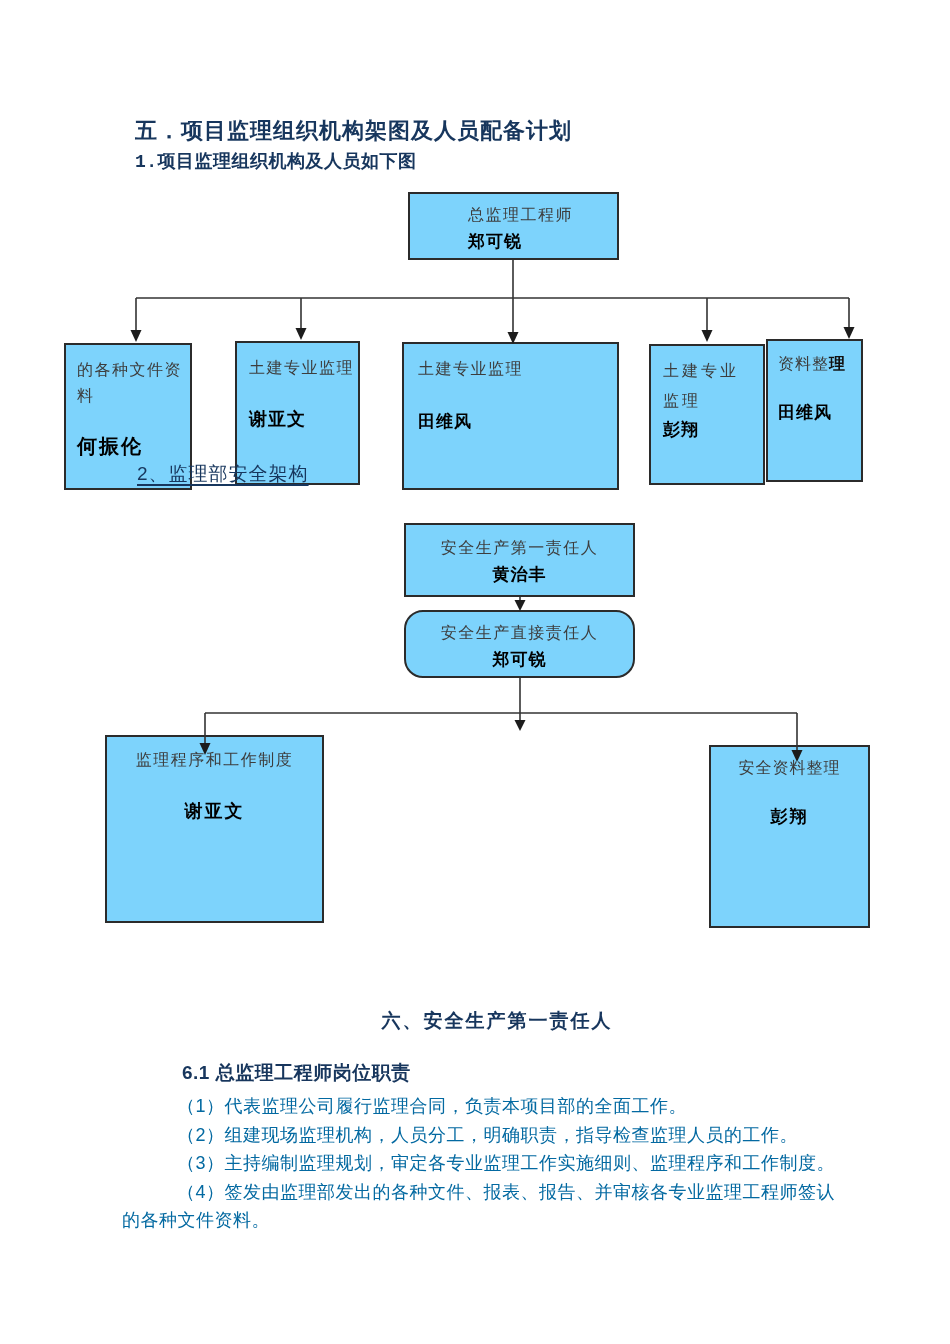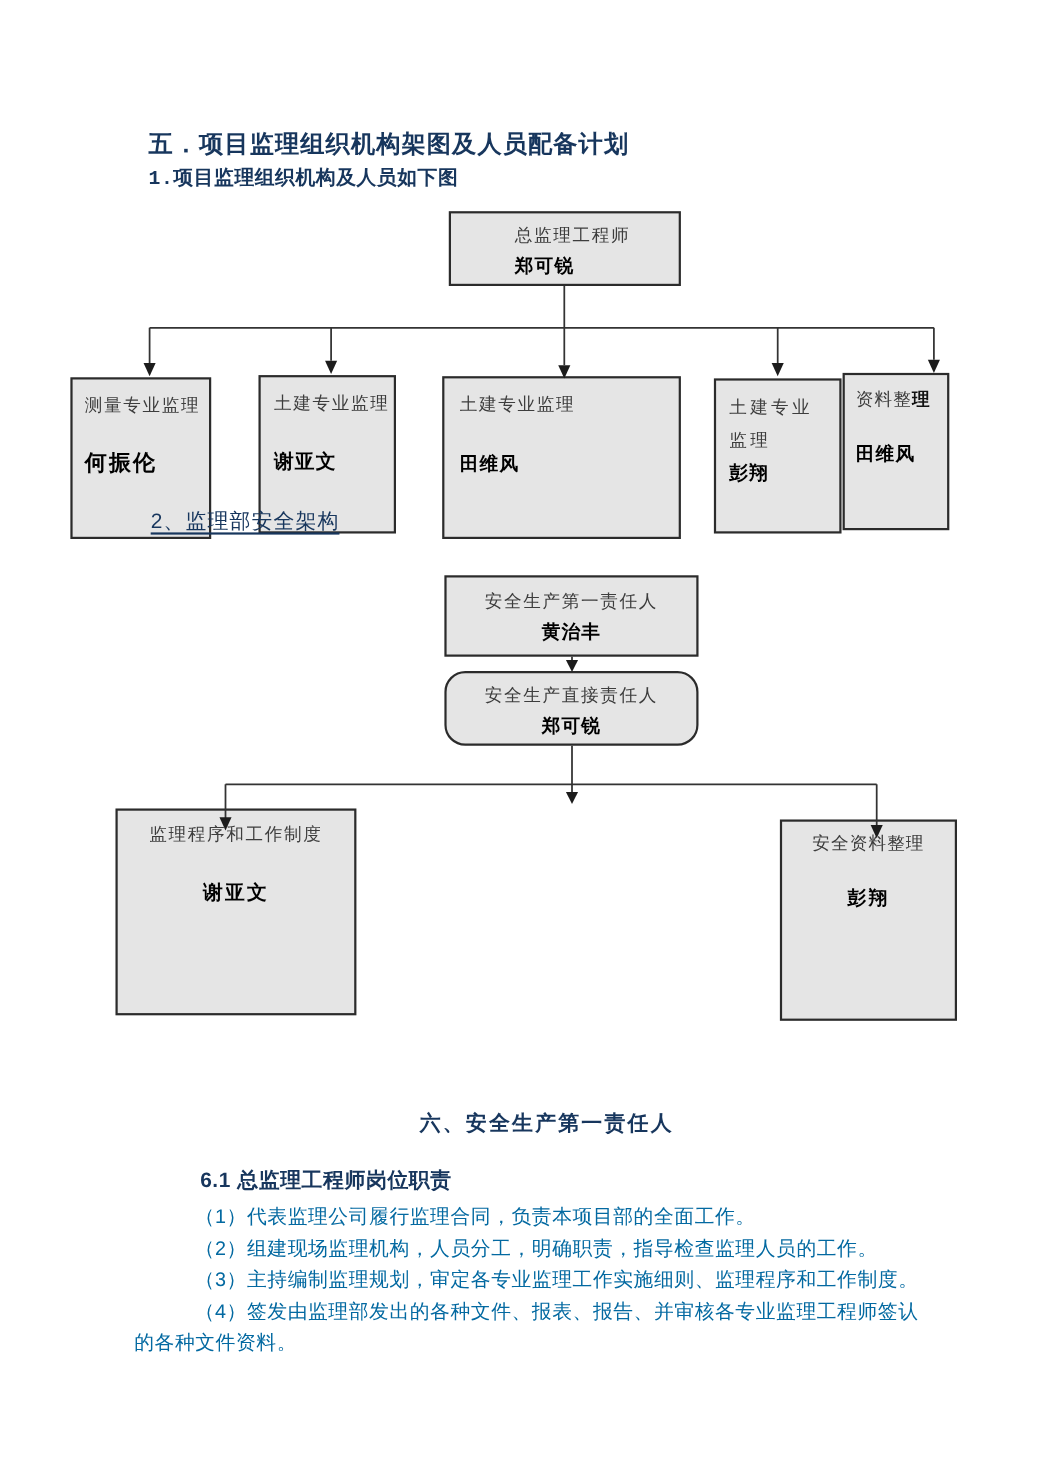--- a/index.html
+++ b/index.html
@@ -13,21 +13,21 @@
   .navy { color:#17365D; }
   .h-main  { position:absolute; left:113px; top:116px; font-size:22px; font-weight:bold; letter-spacing:1px; }
   .h-sub1  { position:absolute; left:113px; top:149px; font-size:18px; font-weight:bold; letter-spacing:0.5px;font-family:Liberation Mono, monospace; }
   .h-sub2  { position:absolute; left:115px; top:461px; font-size:19px; font-weight:normal; letter-spacing:1px;
              text-decoration:underline; text-underline-offset:4px; text-decoration-thickness:2px; z-index:4; }
   .h-sec6  { position:absolute; left:0; top:1008px; width:950px; text-align:center;
              font-size:19px; font-weight:bold; letter-spacing:2px; z-index:4; }
   .h-sec61 { position:absolute; left:160px; top:1060px; font-size:19px; font-weight:bold; letter-spacing:0.5px; z-index:4; }
 
   .obox {
-    position:absolute; border:2px solid #2b2b2b; background:#e5e5e5; z-index:2;
+    position:absolute; border:2px solid #2b2b2b; background:#7dd3fc; z-index:2;
   }
   .obox .t { display:block; font-size:16px; color:#3d3d3d; letter-spacing:1.5px; line-height:26px; }
   .obox .n { display:block; font-size:17px; color:#000000; font-weight:bold; letter-spacing:1px; }
   .tb { font-weight:bold; color:#111; }
 
   
   .b-root  { left:386px; top:192px; width:211px; height:68px; padding:8px 0 0 58px; }
   .b-root .n { margin-top:2px; }
   .b-c1 { left:42px;  top:343px; width:128px; height:147px; padding:12px 0 0 11px; }
   .b-c1 .n { margin-top:24px; font-size:20px; letter-spacing:2px; }
@@ -69,21 +69,21 @@
   <div class="h-sub2 navy">2、监理部安全架构</div>
   <div class="h-sec6 navy">六、安全生产第一责任人</div>
   <div class="h-sec61 navy">6.1 总监理工程师岗位职责</div>
 
   <div class="obox b-root">
     <span class="t">总监理工程师</span>
     <span class="n">郑可锐</span>
   </div>
 
   <div class="obox b-c1">
-    <span class="t">测量专业监理</span>
+    <span class="t">的各种文件资料</span>
     <span class="n">何振伦</span>
   </div>
 
   <div class="obox b-c2">
     <span class="t">土建专业监理</span>
     <span class="n">谢亚文</span>
   </div>
 
   <div class="obox b-c3">
     <span class="t">土建专业监理</span>

